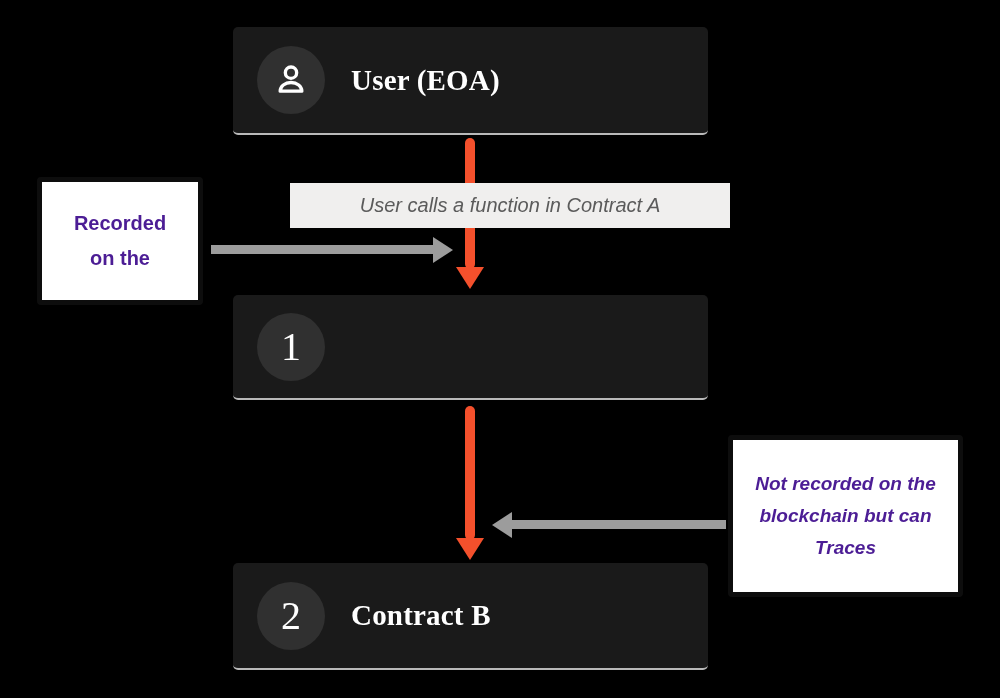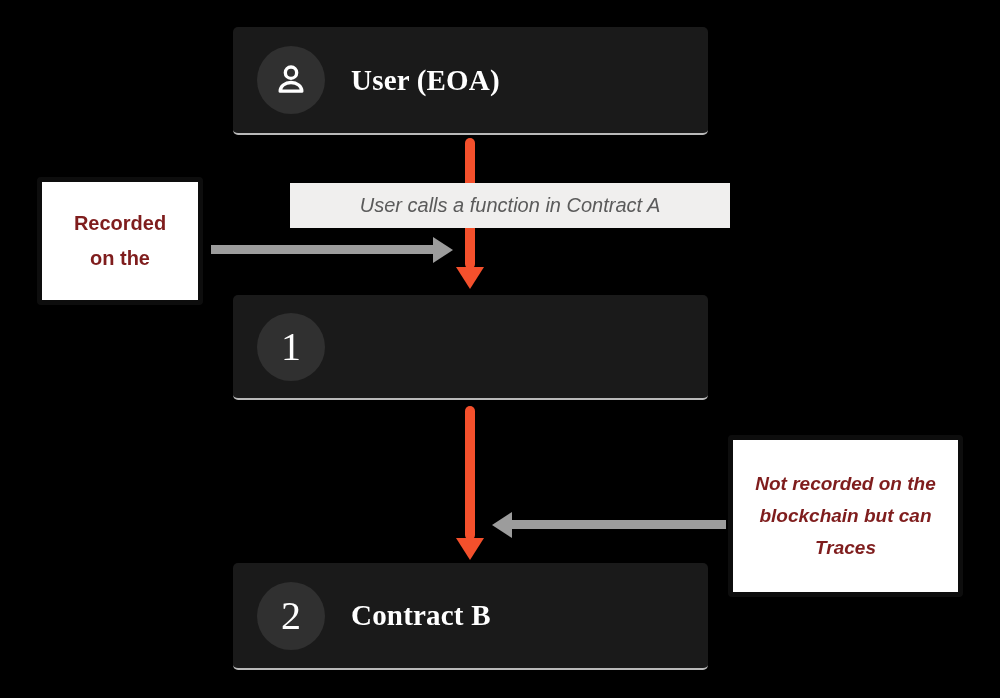--- a/index.html
+++ b/index.html
@@ -48,21 +48,21 @@
   .harrow.left  .hline{left:19px;right:0;}
   .harrow .hhead{position:absolute;top:0;width:0;height:0;
     border-top:13px solid transparent;border-bottom:13px solid transparent;}
   .harrow.right .hhead{right:0;border-left:20px solid var(--arrow-gray,#9c9c9c);}
   .harrow.left  .hhead{left:0;border-right:20px solid var(--arrow-gray,#9c9c9c);}
 
   
   .callout{
     position:absolute;background:#fff;border:5px solid #0d0d0d;border-radius:4px;
     display:flex;flex-direction:column;align-items:center;justify-content:center;
-    text-align:center;font-weight:700;color:#7f1d1d;z-index:3;
+    text-align:center;font-weight:700;color:#4c1d95;z-index:3;
   }
   #callout-recorded{left:37px;top:177px;width:166px;height:128px;font-size:20px;line-height:35px;}
   #callout-not-recorded{left:728px;top:435px;width:235px;height:162px;font-size:19px;line-height:32px;font-style:italic;}
 
   
   #node-user{top:27px;height:108px;}
   #node-contract-a{top:295px;height:105px;}
   #node-contract-b{top:563px;height:107px;}
   #strip-call-1{left:290px;top:183px;width:440px;height:45px;font-style:italic;}
   #strip-call-2{left:232px;top:455px;width:486px;height:52px;}

